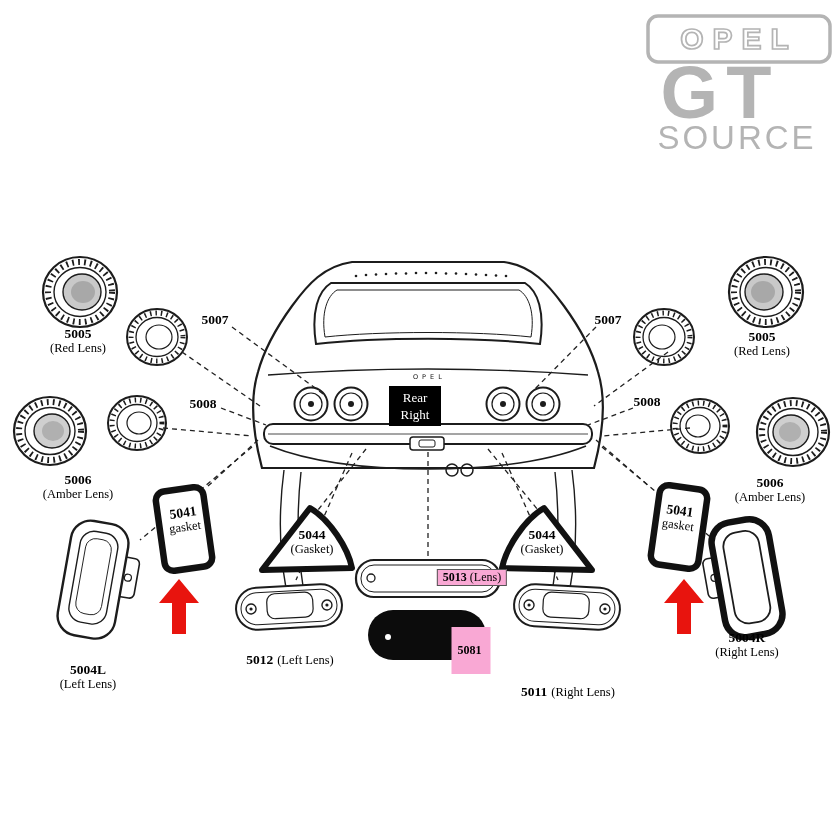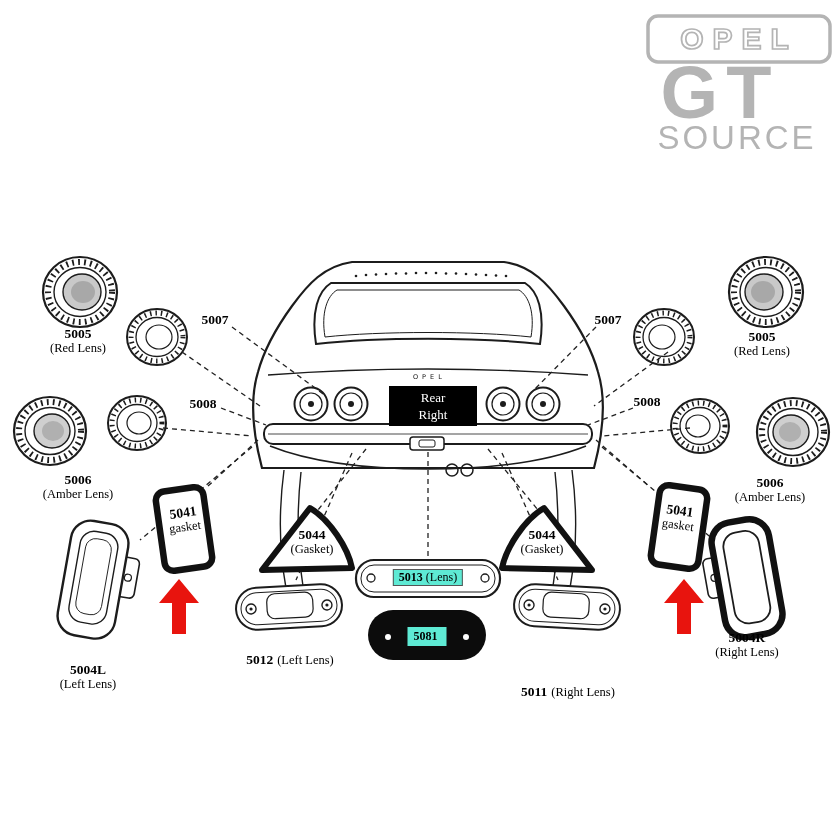--- a/index.html
+++ b/index.html
@@ -7,26 +7,26 @@
          font-family:"Liberation Serif",serif;color:#000;}
   svg{display:block;}
   .art{position:absolute;left:0;top:0;}
   .lbl{position:absolute;transform:translateX(-50%);text-align:center;line-height:1.12;white-space:nowrap;}
   .lbl .num{font-weight:700;font-size:13.5px;}
   .lbl .desc{font-size:12.5px;}
   .lbl.inline .num{margin-right:4px;}
   .lbl.inline{font-size:12.5px;}
   .rot-l{transform:translateX(-50%) rotate(-8deg);}
   .rot-r{transform:translateX(-50%) rotate(8deg);}
-  .rear-box{position:absolute;left:389px;top:386px;width:88px;height:40px;background:#000;color:#fff;
+  .rear-box{position:absolute;left:389px;top:386px;width:52px;height:40px;background:#000;color:#fff;
             text-align:center;font-size:13px;line-height:1.3;padding-top:4px;box-sizing:border-box;}
-  .tag{position:absolute;transform:translateX(-50%);background:#5eead4;border:1px solid #555;
-       padding:0 5px;font-size:12px;white-space:nowrap;}
+  .tag{position:absolute;transform:translateX(-50%);background:#f9a8d4;border:1px solid #555;
+       padding:0 5px;font-size:12px;white-space:nowrap;margin-left:44px;}
   .tag .num{font-weight:700;margin-right:3px;}
-  .tag.no-border{border:none;font-weight:700;padding:2px 6px;}
+  .tag.no-border{border:none;font-weight:700;padding:16px 6px;}
   .logo-wrap{position:absolute;left:636px;top:6px;}
 </style>
 </head>
 <body>
 
 <div class="stage">
 
   <svg class="art" width="840" height="840" viewBox="0 0 840 840">
     <g fill="none" stroke="#1c1c1c">
 

